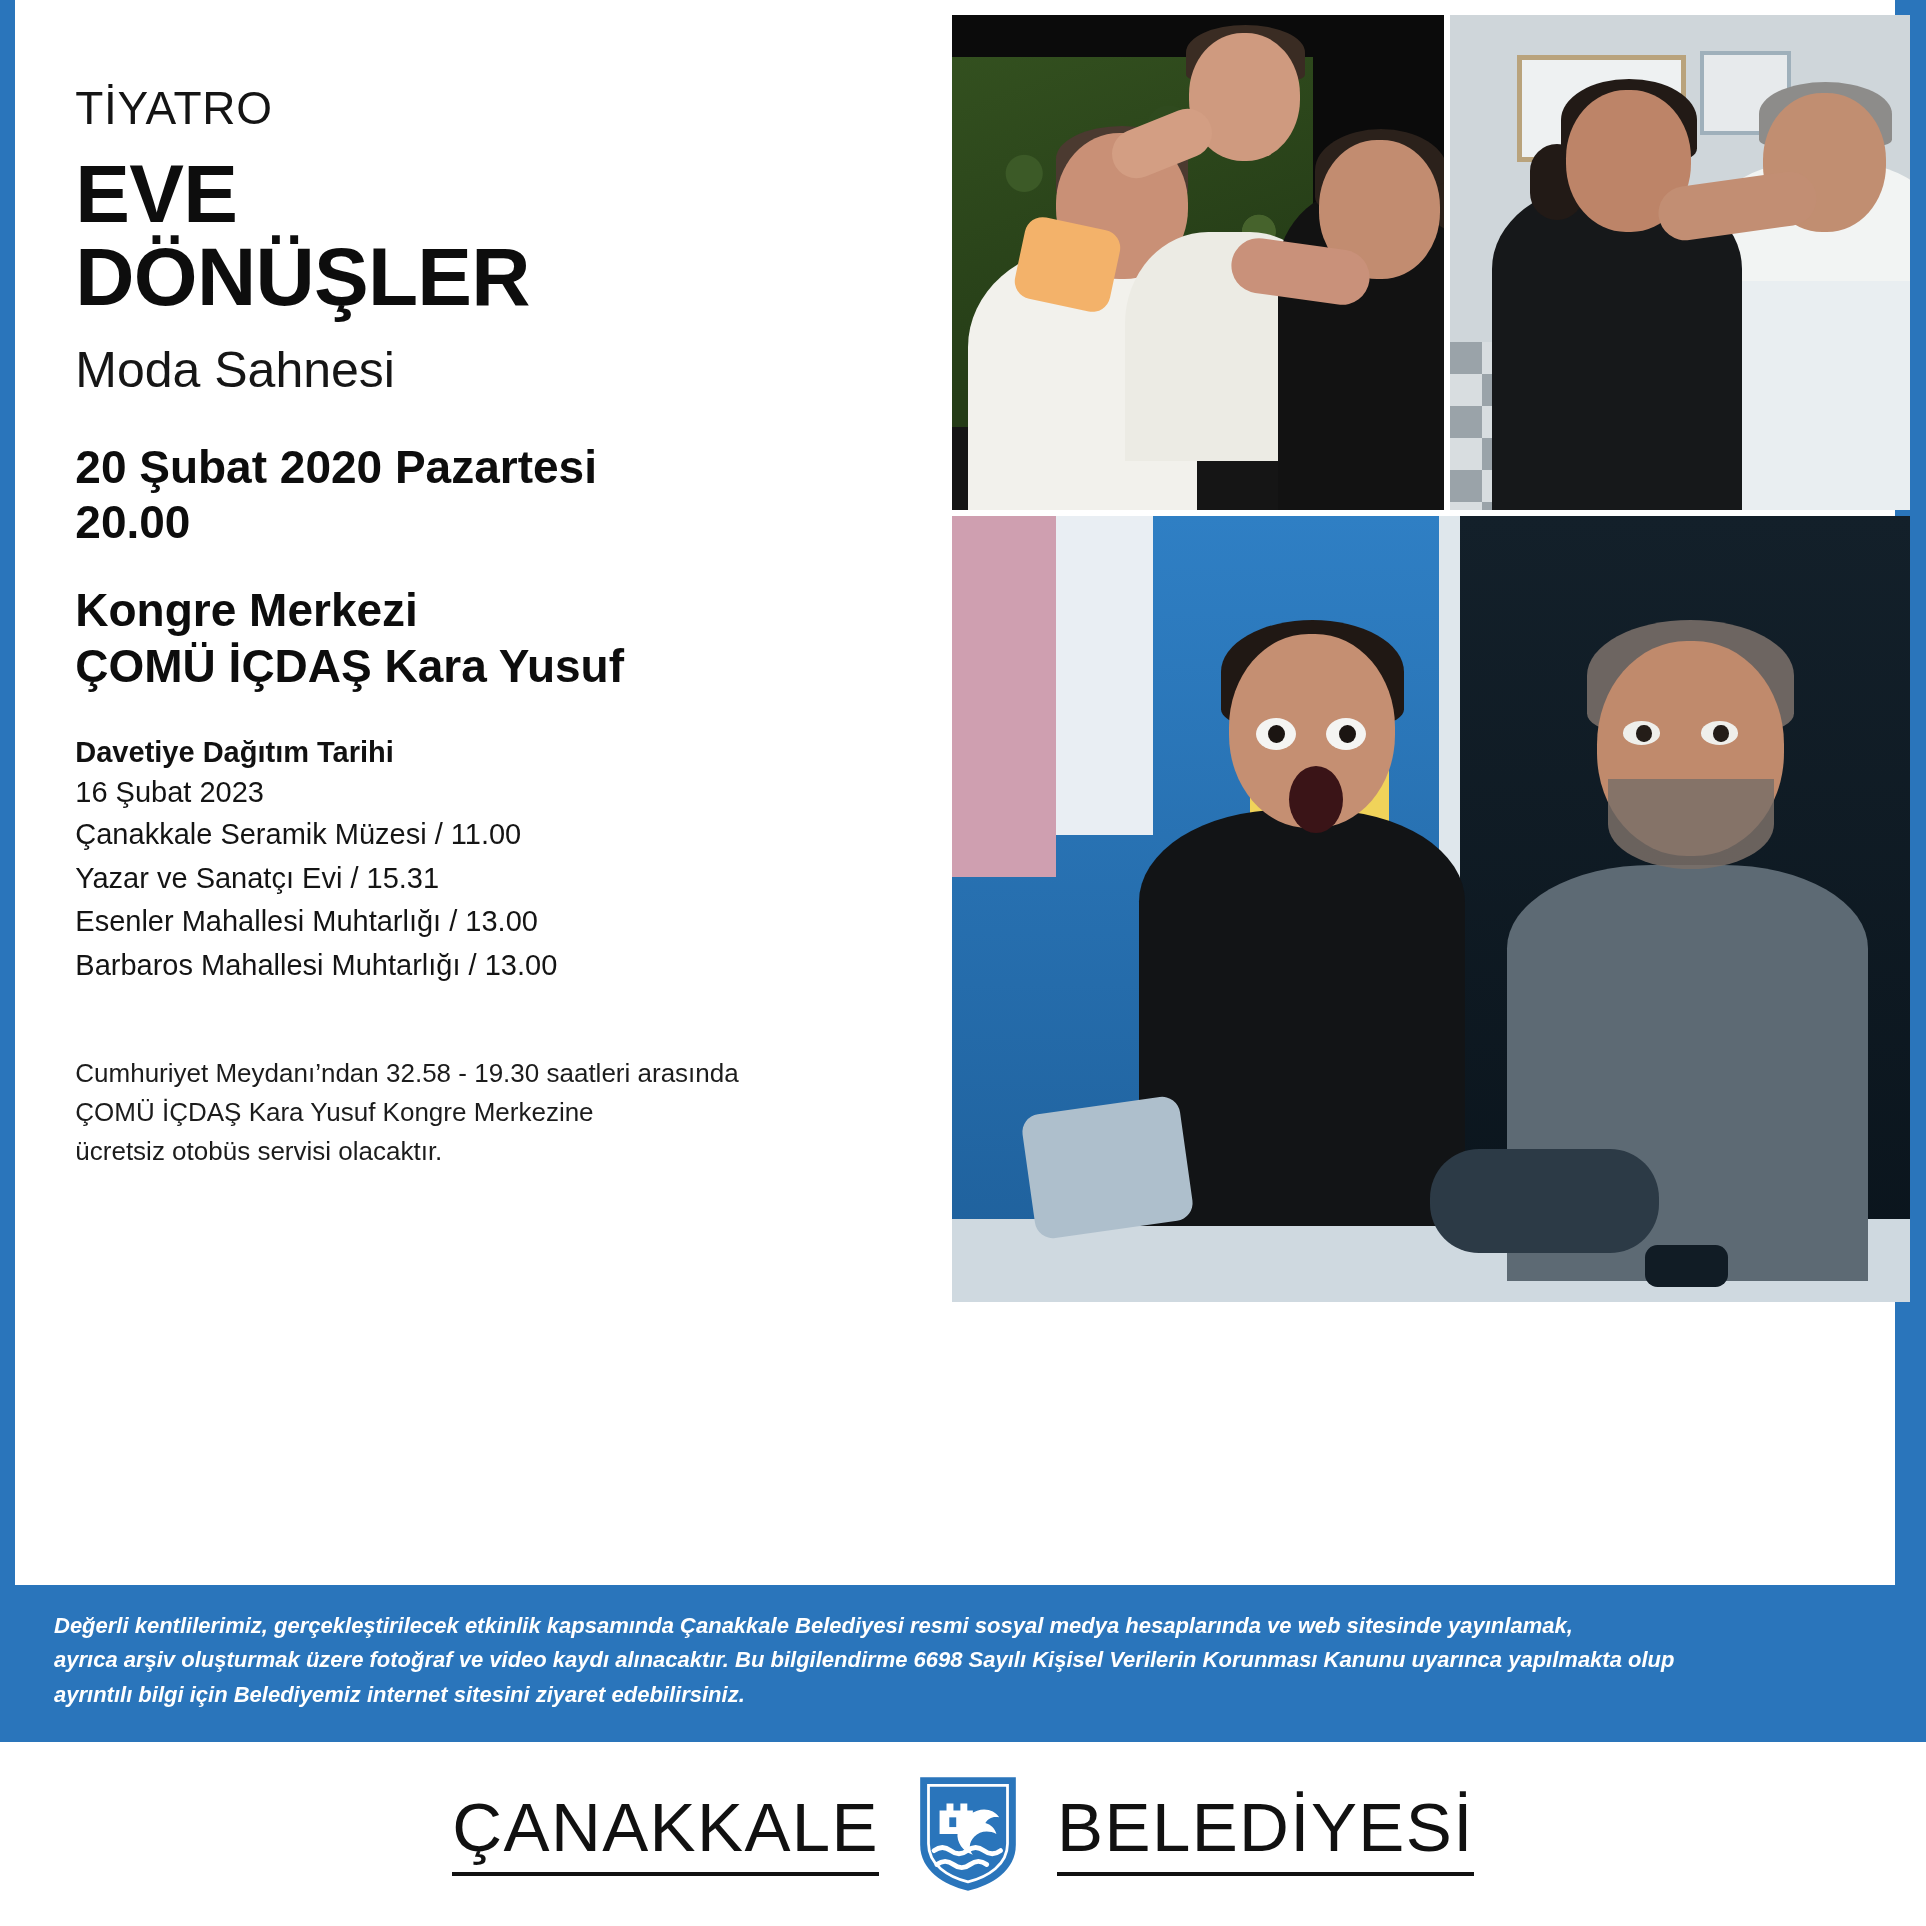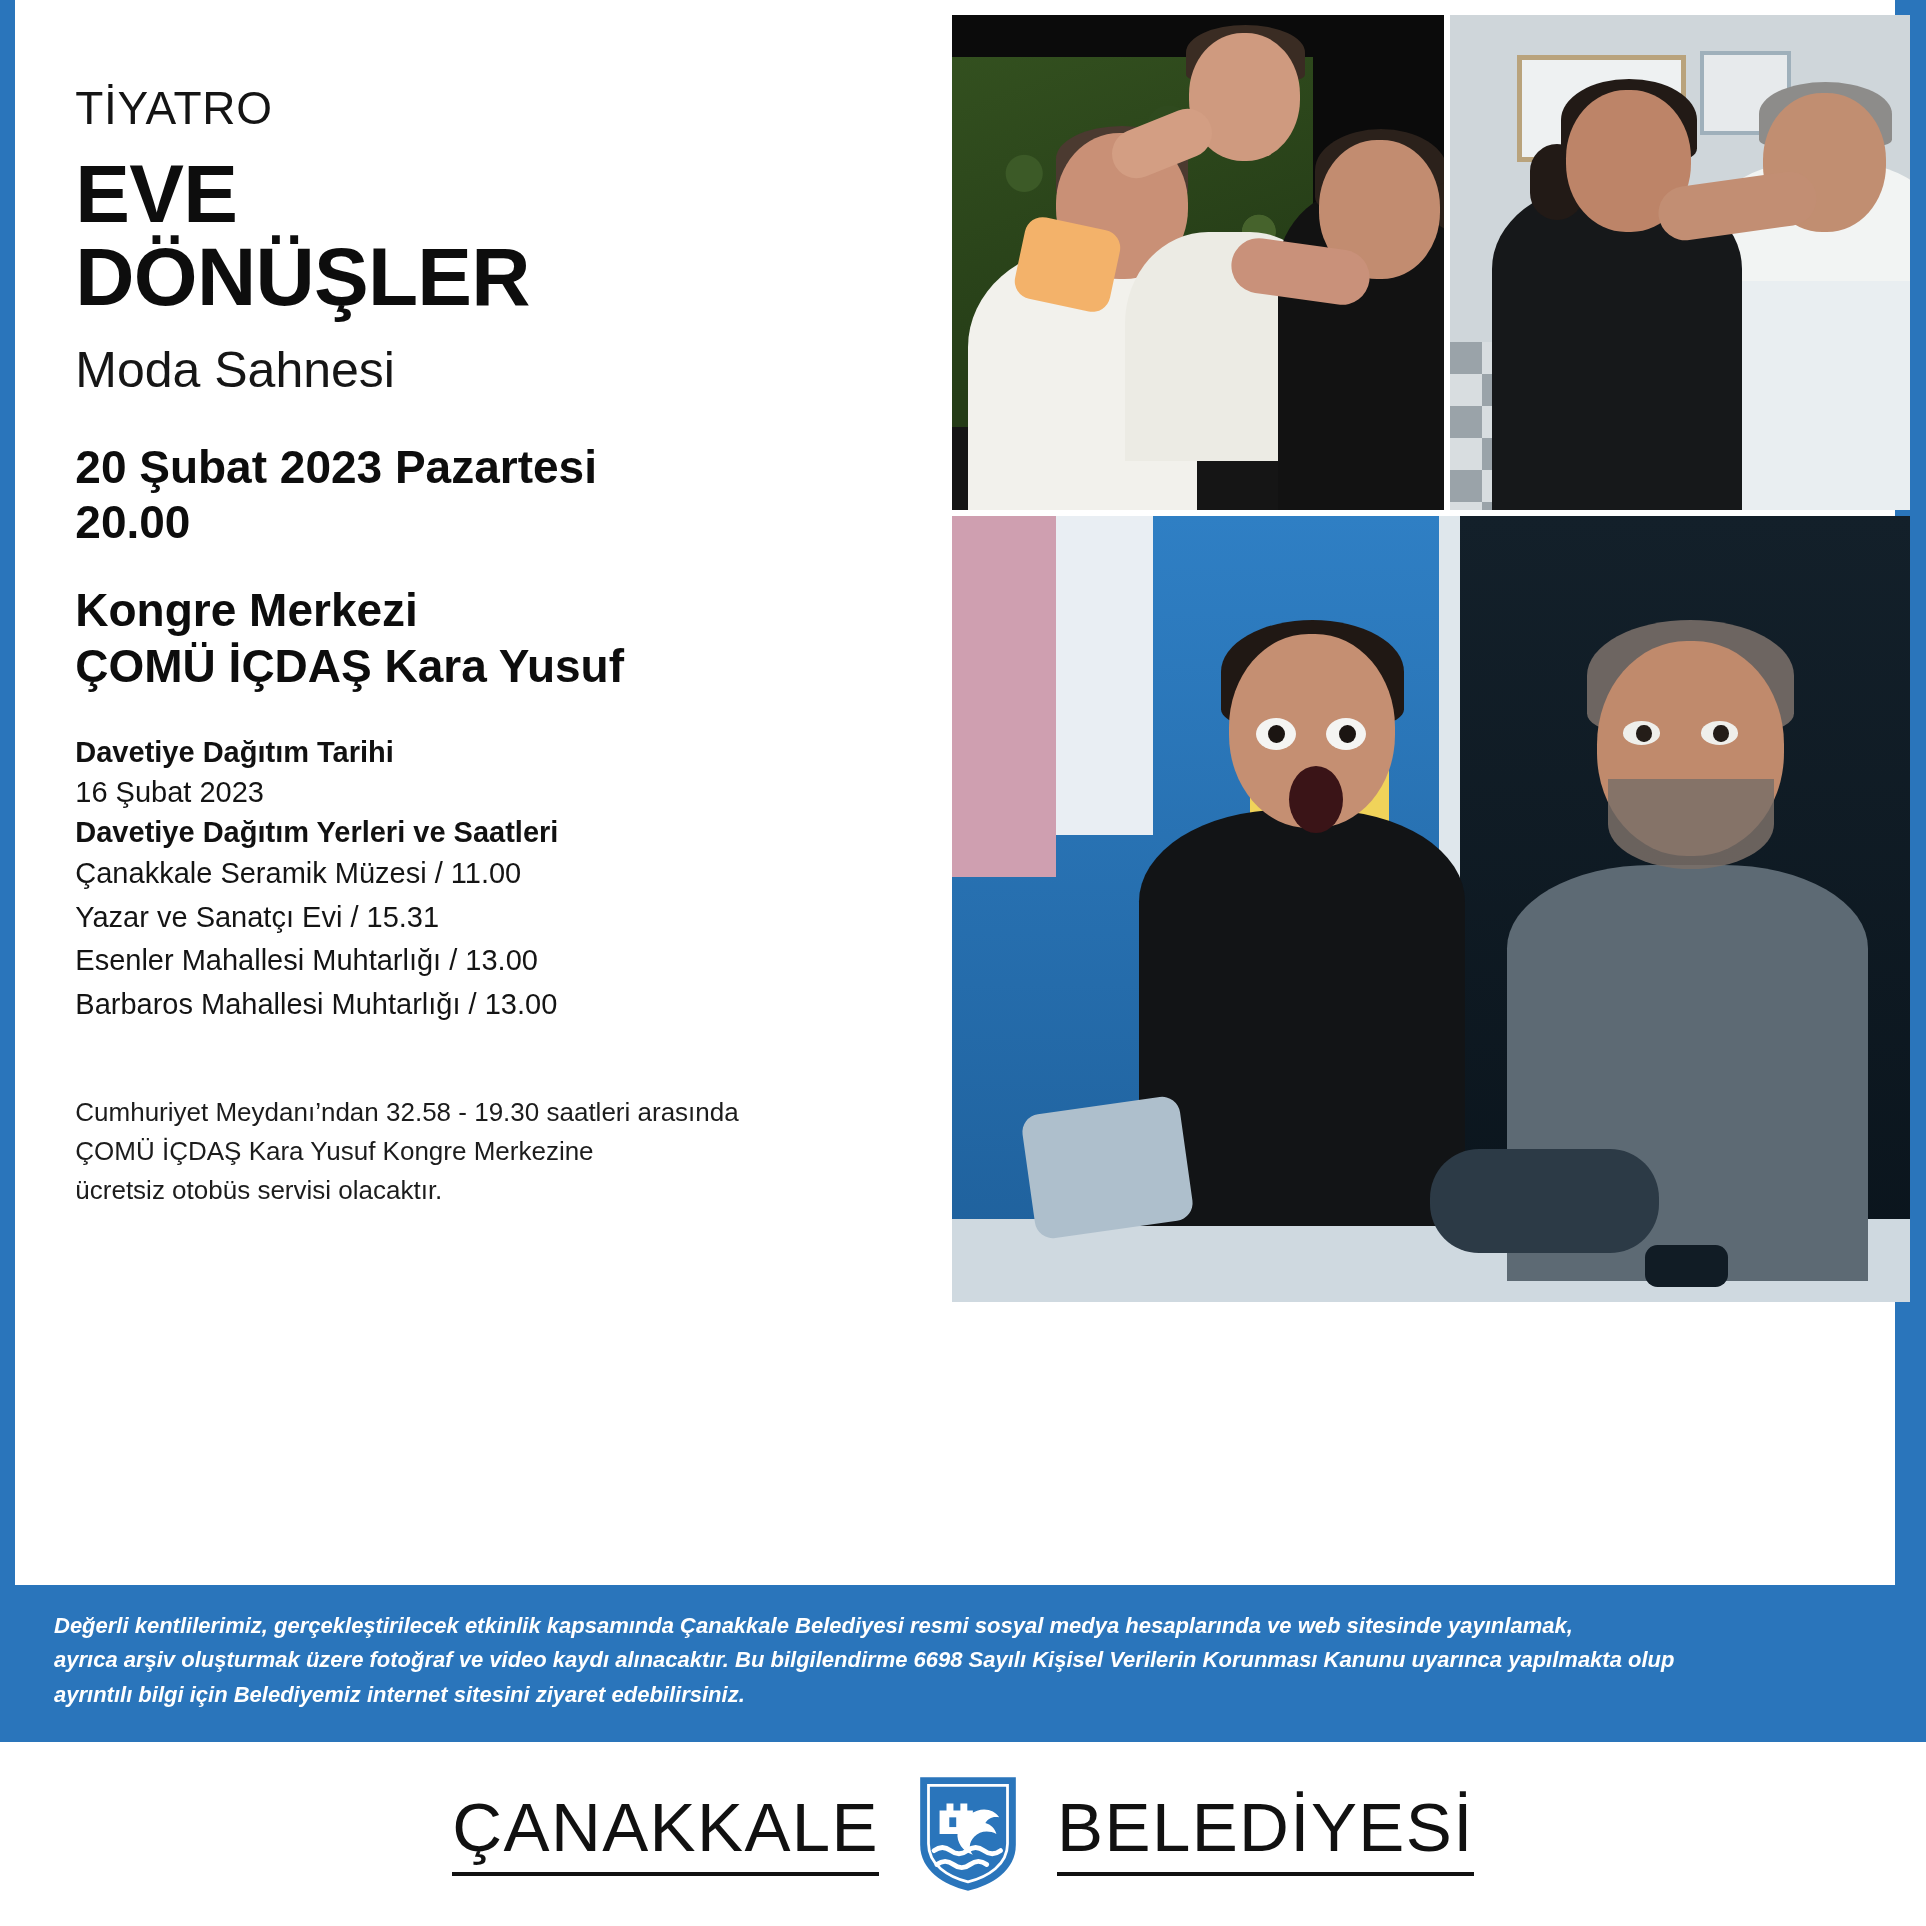--- a/index.html
+++ b/index.html
@@ -277,33 +277,32 @@
       <p class="kicker">TİYATRO</p>
 
       <h1 class="title">
         <span class="l1">EVE</span>
         <span class="l2">DÖNÜŞLER</span>
       </h1>
 
       <p class="company">Moda Sahnesi</p>
 
       <div class="datetime">
-        <span>20 Şubat 2023 Pazartesi</span>
+        <span>20 Şubat 2020 Pazartesi</span>
         <span>20.00</span>
       </div>
 
       <div class="venue">
         <span>Kongre Merkezi</span>
         <span>ÇOMÜ İÇDAŞ Kara Yusuf</span>
       </div>
 
       <div>
         <p class="block-h">Davetiye Dağıtım Tarihi</p>
         <p class="block-p">16 Şubat 2023</p>
-        <p class="block-h">Davetiye Dağıtım Yerleri ve Saatleri</p>
         <ul class="dist-list">
           <li>Çanakkale Seramik Müzesi / 11.00</li>
           <li>Yazar ve Sanatçı Evi / 15.31</li>
           <li>Esenler Mahallesi Muhtarlığı / 13.00</li>
           <li>Barbaros Mahallesi Muhtarlığı / 13.00</li>
         </ul>
       </div>
 
       <div class="note">
         <span>Cumhuriyet Meydanı’ndan 32.58 - 19.30 saatleri arasında</span>

